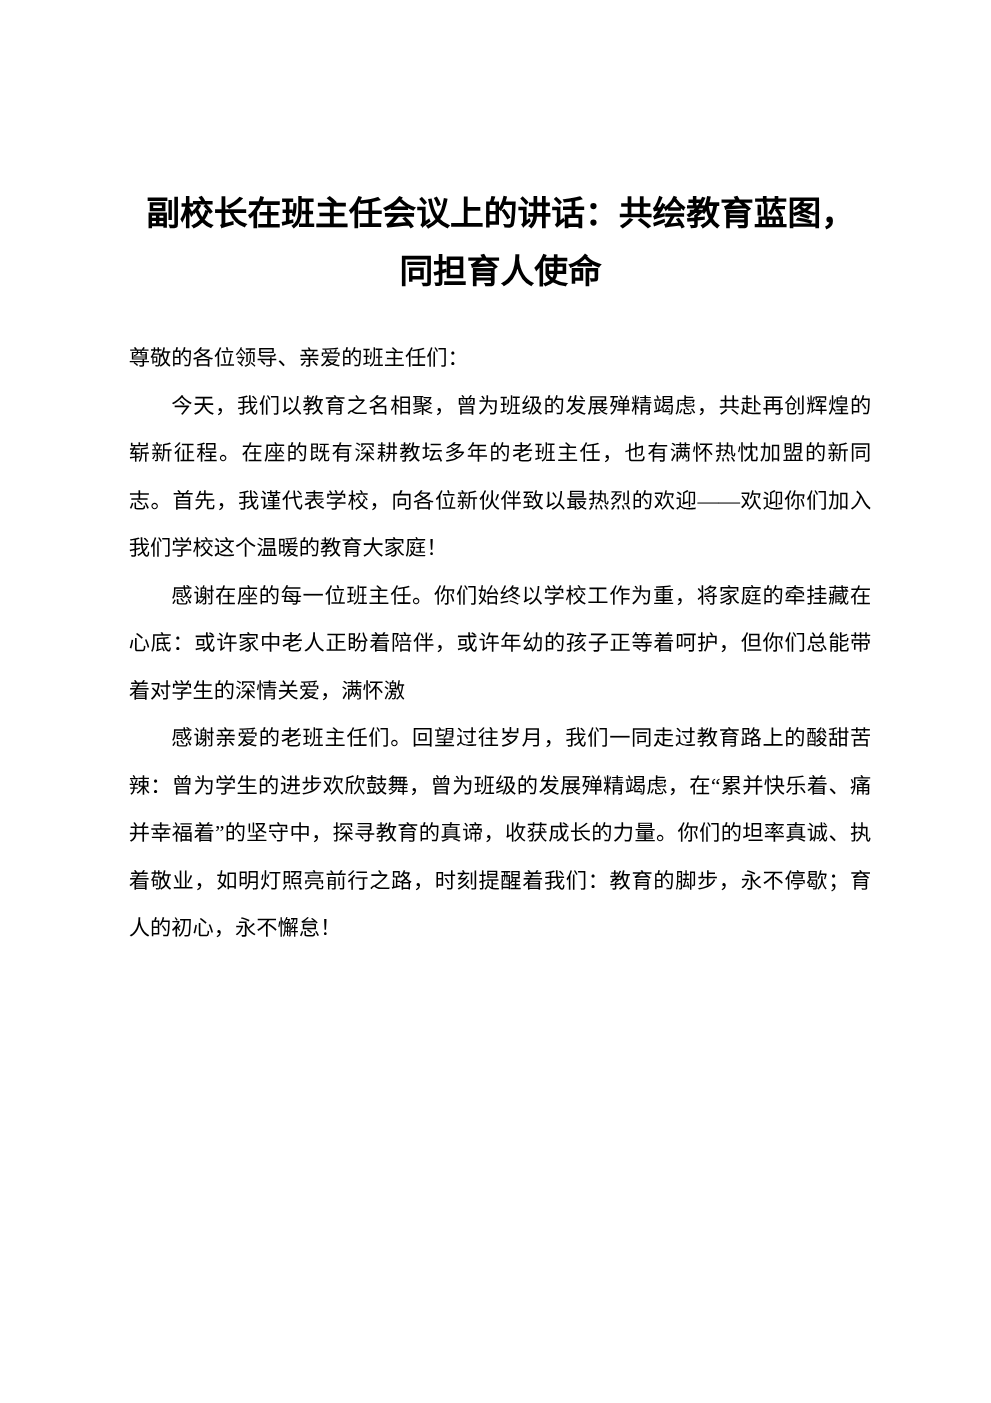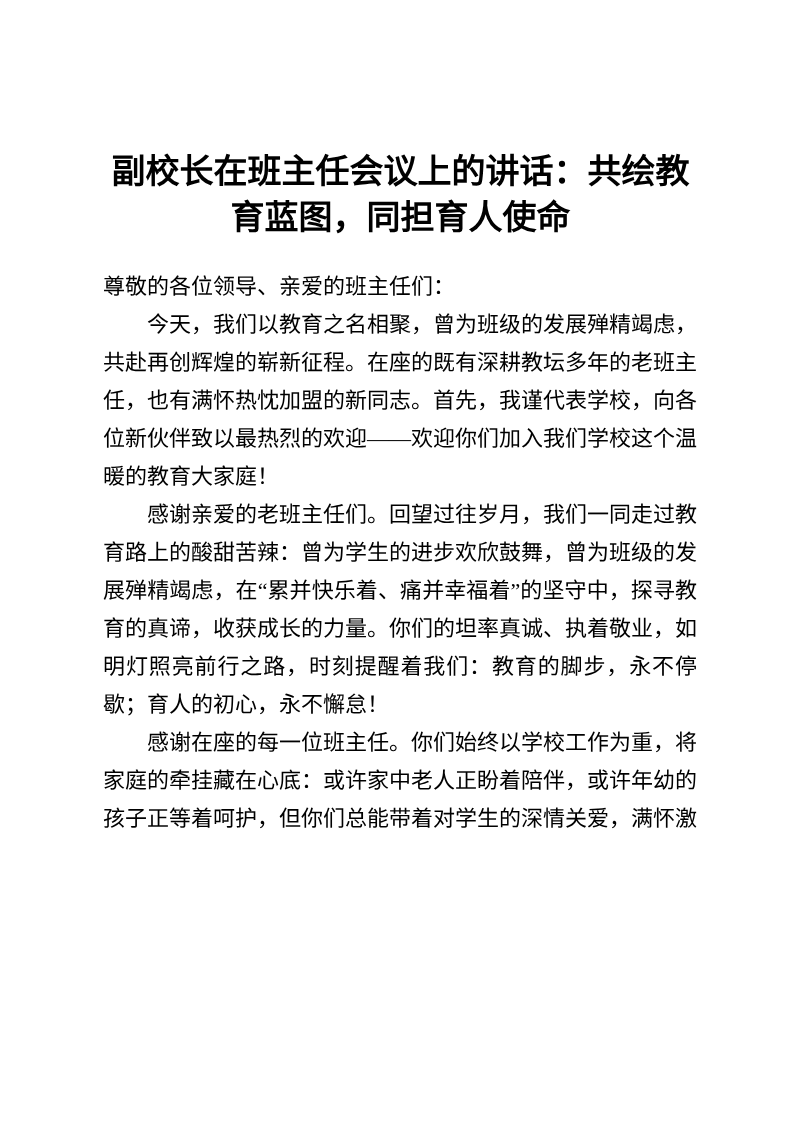--- a/index.html
+++ b/index.html
@@ -18,45 +18,45 @@
   .content {
     position: absolute;
     left: 103px;
     top: 148px;
     width: 594px;
   }
   .doc-title {
     margin: 0 0 28px 1px;
     font-family: "Liberation Sans", "DejaVu Sans", sans-serif;
     font-weight: 700;
-    font-size: 34px;
+    font-size: 27px;
     line-height: 46px;
     color: #000000;
     text-align: center;
     letter-spacing: 0;
   }
   .doc-body p {
     margin: 0;
     font-family: "Liberation Serif", "DejaVu Serif", serif;
-    font-size: 22px;
+    font-size: 17px;
     line-height: 38px;
     color: #000000;
     text-align: justify;
     text-indent: 2em;
   }
   .doc-body p.no-indent {
     text-indent: 0;
   }
 </style>
 </head>
 <body>
 
 <div class="page">
   <div class="content">
     <h1 class="doc-title">副校长在班主任会议上的讲话：共绘教育蓝图，同担育人使命</h1>
     <div class="doc-body">
       <p class="no-indent">尊敬的各位领导、亲爱的班主任们：</p>
       <p>今天，我们以教育之名相聚，曾为班级的发展殚精竭虑，共赴再创辉煌的崭新征程。在座的既有深耕教坛多年的老班主任，也有满怀热忱加盟的新同志。首先，我谨代表学校，向各位新伙伴致以最热烈的欢迎——欢迎你们加入我们学校这个温暖的教育大家庭！</p>
+      <p>感谢在座的每一位班主任。你们始终以学校工作为重，将家庭的牵挂藏在心底：或许家中老人正盼着陪伴，或许年幼的孩子正等着呵护，但你们总能带着对学生的深情关爱，满怀激</p>
       <p>感谢亲爱的老班主任们。回望过往岁月，我们一同走过教育路上的酸甜苦辣：曾为学生的进步欢欣鼓舞，曾为班级的发展殚精竭虑，在“累并快乐着、痛并幸福着”的坚守中，探寻教育的真谛，收获成长的力量。你们的坦率真诚、执着敬业，如明灯照亮前行之路，时刻提醒着我们：教育的脚步，永不停歇；育人的初心，永不懈怠！</p>
-      <p>感谢在座的每一位班主任。你们始终以学校工作为重，将家庭的牵挂藏在心底：或许家中老人正盼着陪伴，或许年幼的孩子正等着呵护，但你们总能带着对学生的深情关爱，满怀激</p>
     </div>
   </div>
 </div>
 
 </body></html>

